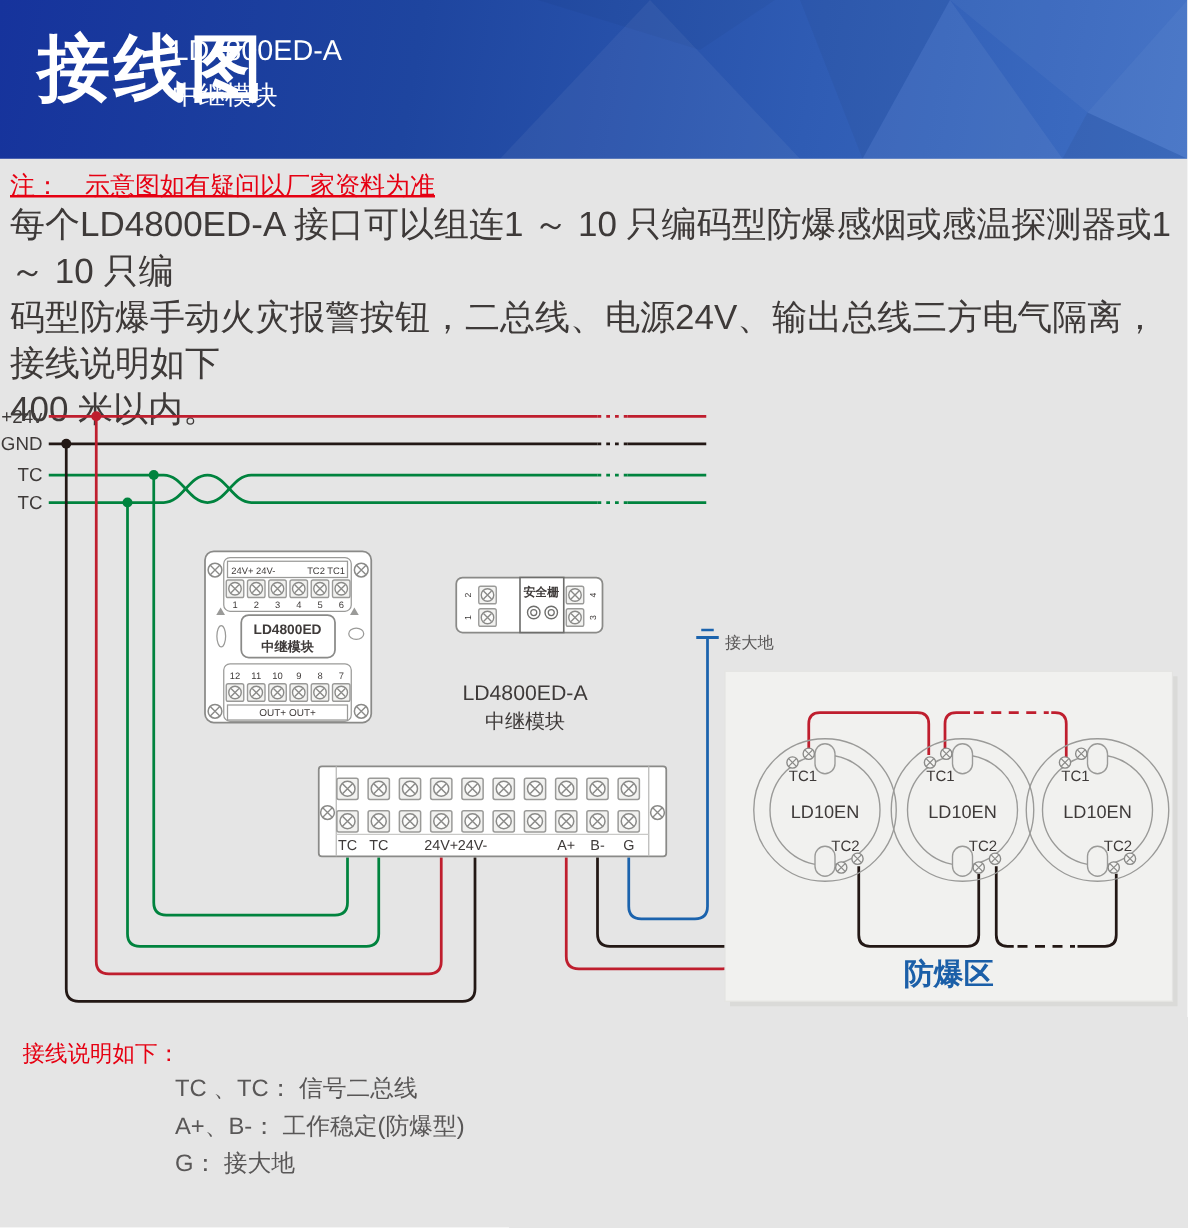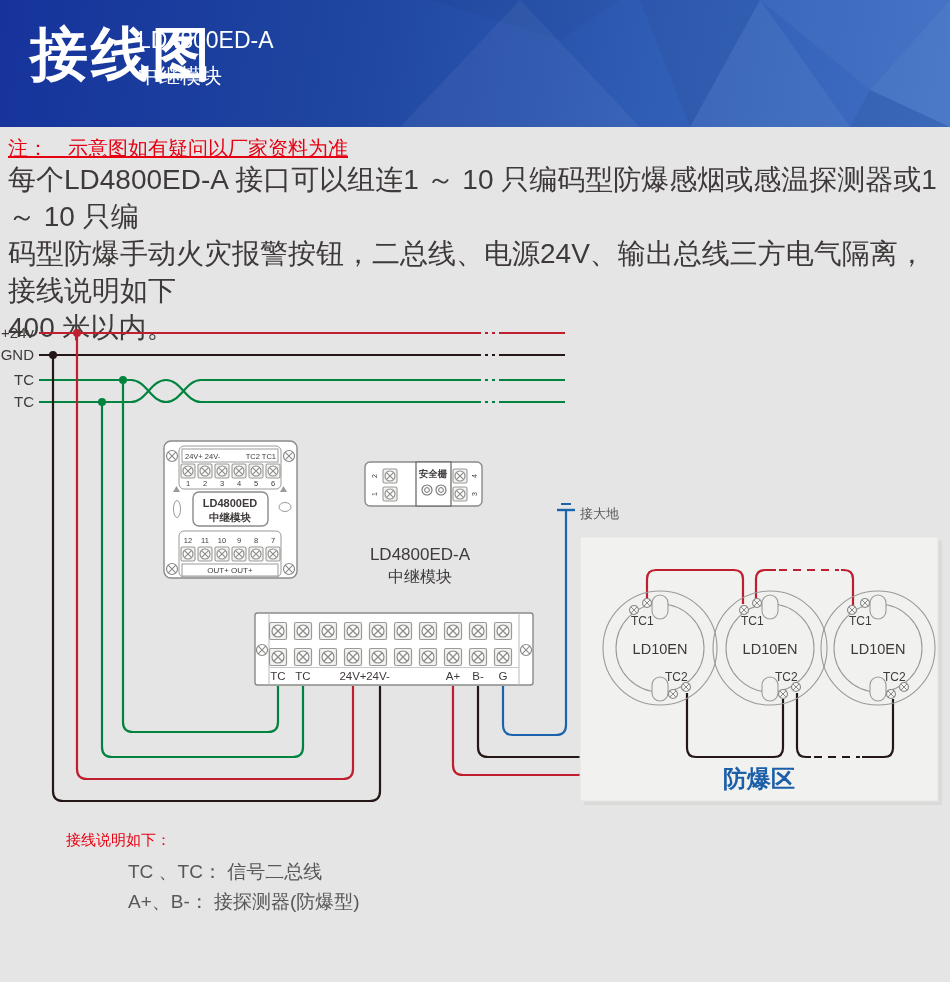--- a/index.html
+++ b/index.html
@@ -34,23 +34,23 @@
   .t-modname2{font-size:10.5px;font-weight:bold;fill:#3e3a39;text-anchor:middle;}
   .t-bar{font-size:9.5px;font-weight:bold;fill:#3e3a39;text-anchor:middle;}
   .t-bar-n{font-size:7px;fill:#3e3a39;text-anchor:middle;}
   .t-big{font-size:17px;fill:#3e3a39;text-anchor:middle;}
   .t-big2{font-size:16px;fill:#3e3a39;text-anchor:middle;}
   .t-gnd{font-size:13px;fill:#595757;}
   .t-tc{font-size:12px;fill:#3e3a39;}
   .t-det{font-size:14.5px;fill:#3e3a39;text-anchor:middle;}
   .t-zone{font-size:24px;font-weight:bold;fill:#1b5fa8;text-anchor:middle;}
   
-  .legend-title{position:absolute;left:18px;top:831px;font-size:15px;color:#e60012;margin-left:48px;}
+  .legend-title{position:absolute;left:18px;top:831px;font-size:18px;color:#e60012;}
   .legend{position:absolute;left:128px;top:857px;font-size:19px;color:#595757;}
-  .legend div{height:30px;line-height:30px;}
+  .legend div{height:30px;line-height:30px;margin-left:12px;}
 </style>
 </head>
 <body>
 
 <div class="canvas">
 
   <div class="header">
     <svg class="facets" width="950" height="127">
       <polygon points="520,0 640,127 400,127" fill="rgba(255,255,255,0.05)"></polygon>
       <polygon points="640,0 760,0 690,127" fill="rgba(0,0,0,0.04)"></polygon>
@@ -300,16 +300,17 @@
         <text class="t-det" x="0" y="6">LD10EN</text>
       </g>
 
       <text class="t-zone" x="759" y="787">防爆区</text>
     </g>
   </svg>
 
   <div class="legend-title">接线说明如下：</div>
   <div class="legend">
     <div>TC 、TC： 信号二总线</div>
-    <div>A+、B-： 接探测器(防爆型)</div>
+    <div>A+、B-： 工作稳定(防爆型)</div>
+    <div>G： 接大地</div>
   </div>
 
 </div>
 
 </body></html>

